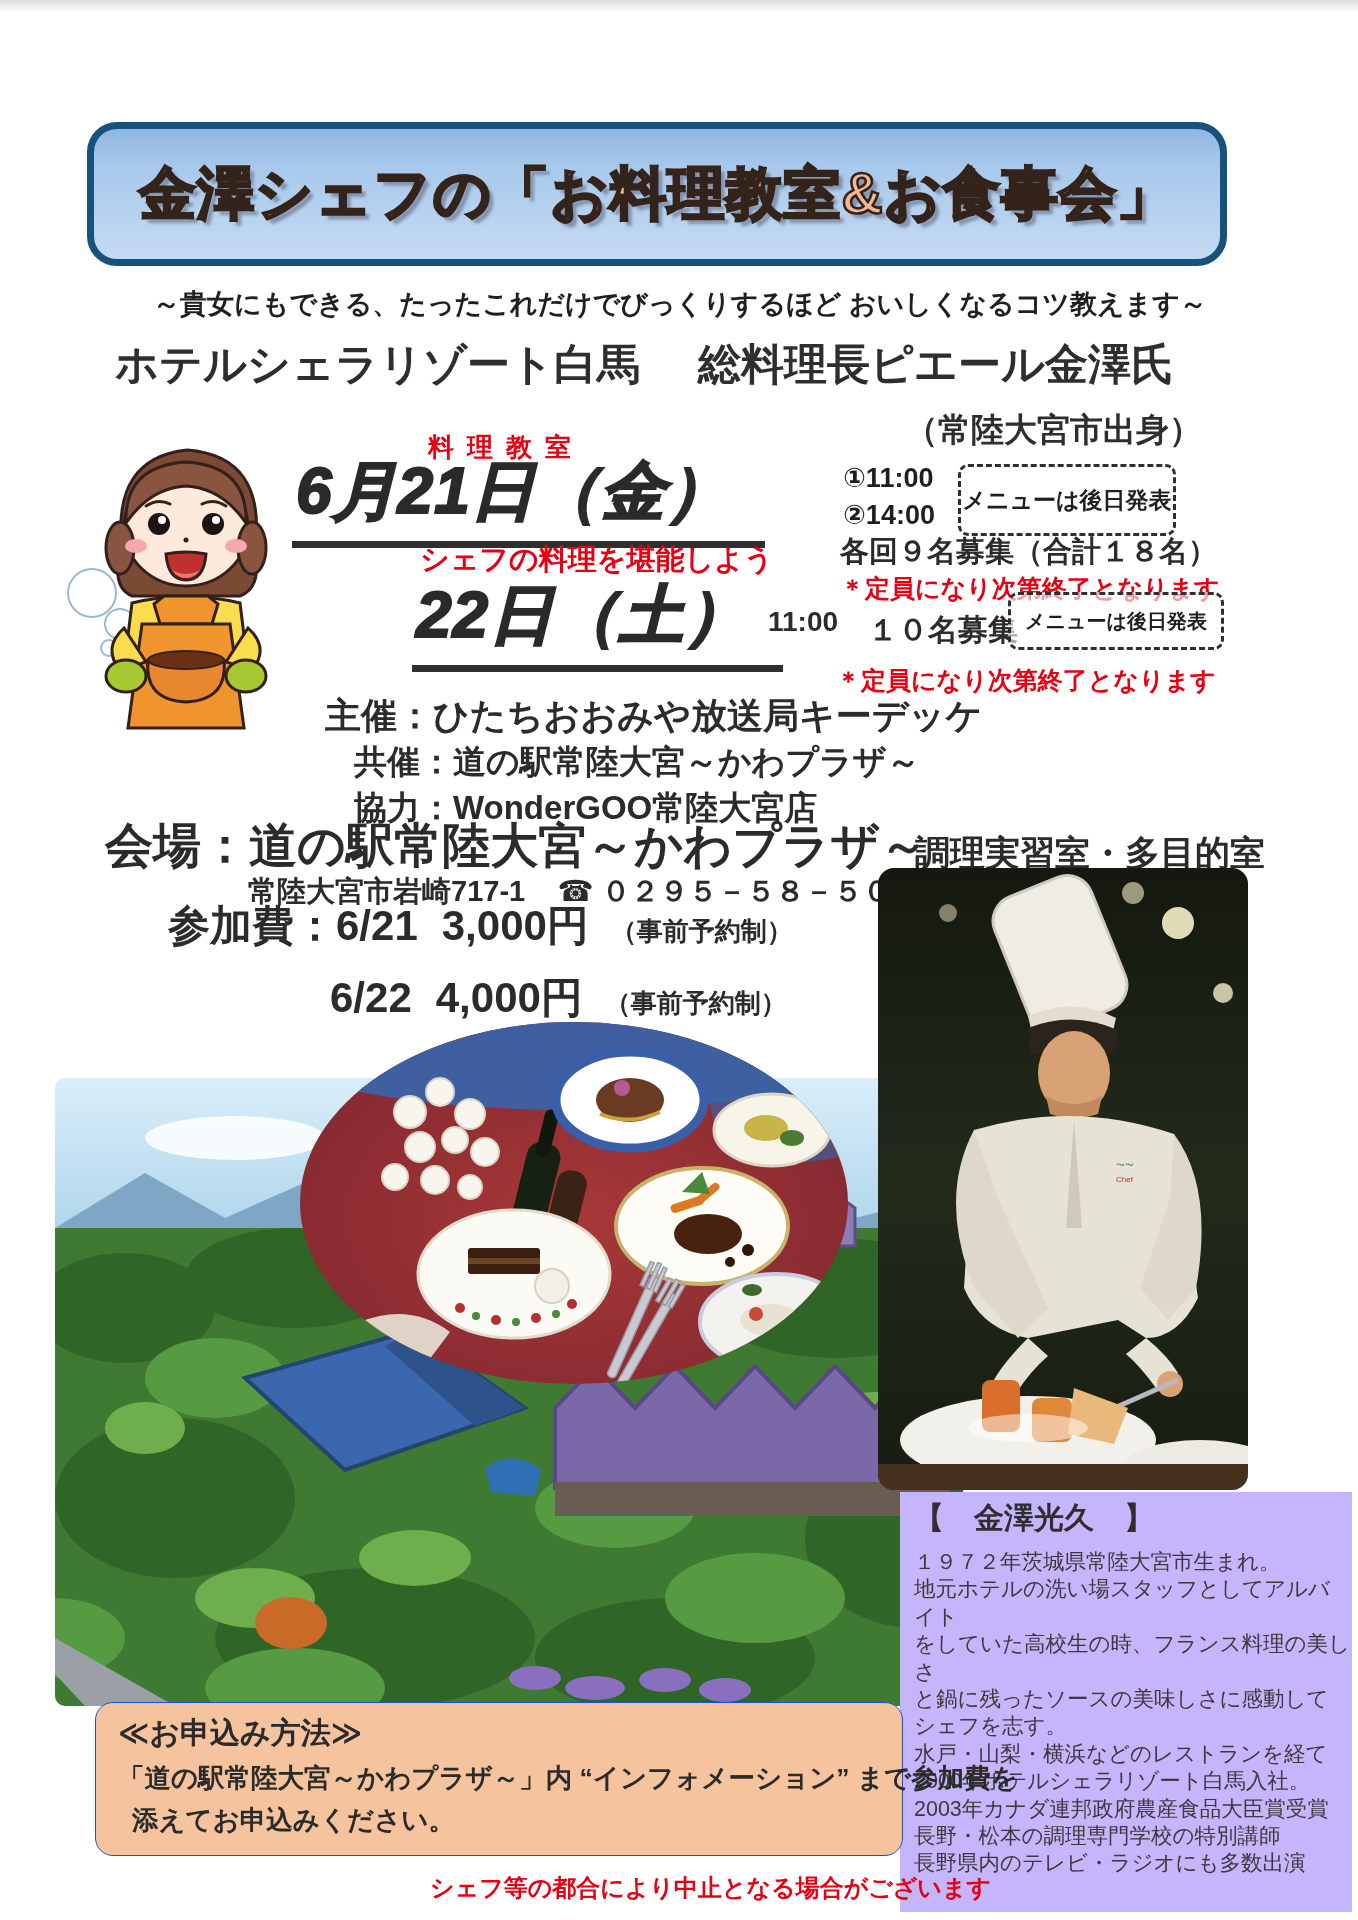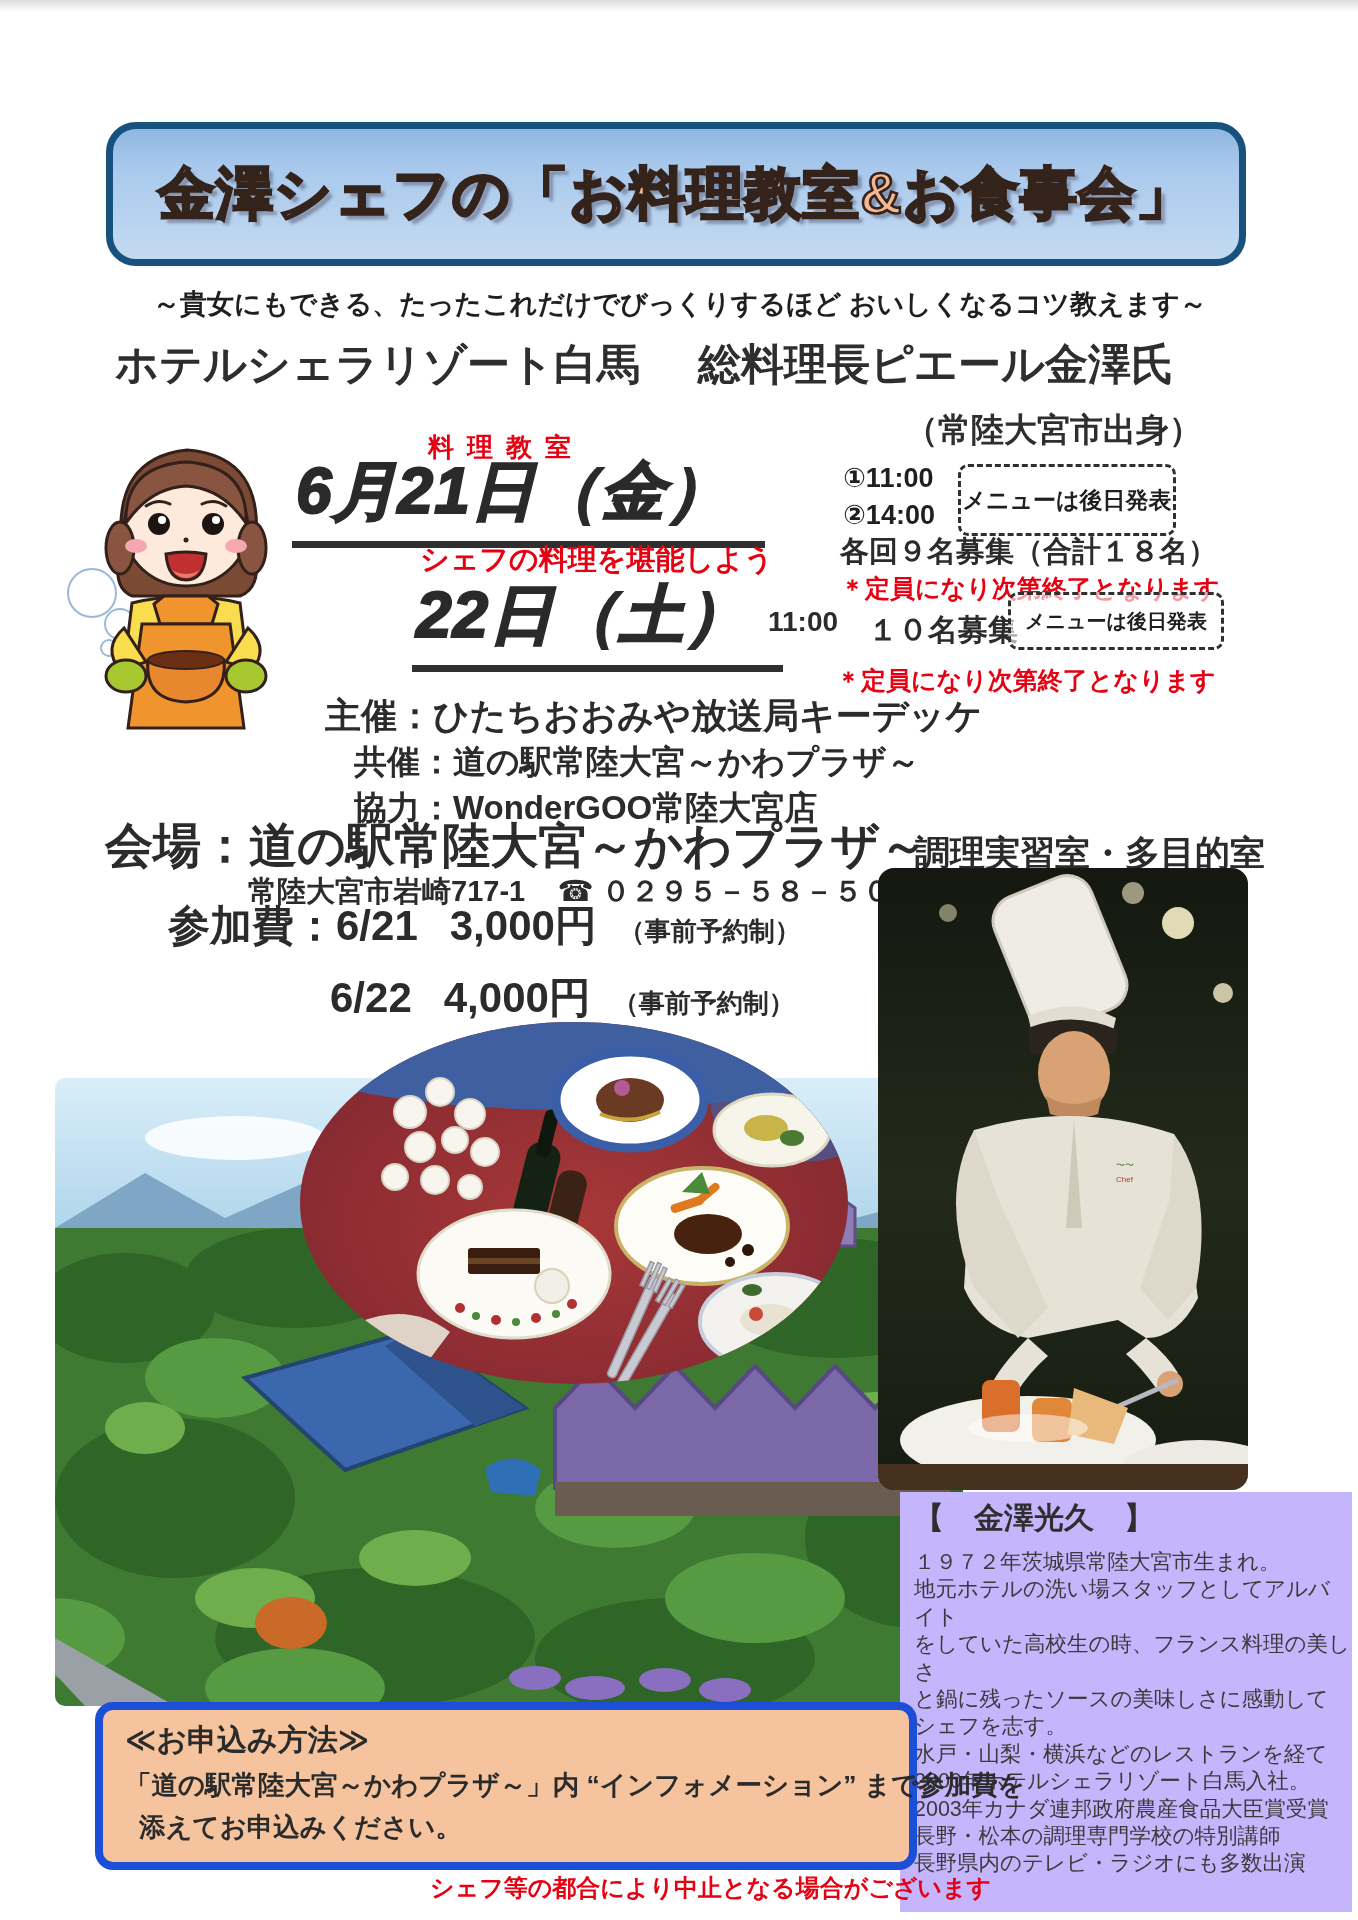--- a/index.html
+++ b/index.html
@@ -2,21 +2,21 @@
 <html><head>
 <meta charset="utf-8">
 <style>
   html,body{margin:0;padding:0;background:#e8e8e8;}
   .page{position:relative;width:1358px;height:1920px;margin:0 auto;background:#ffffff;
         font-family:"Liberation Sans","DejaVu Sans",sans-serif;color:#2b2b2b;overflow:hidden;}
   .abs{position:absolute;}
   .scan-top{top:0;left:0;width:1358px;height:12px;background:linear-gradient(#bfbfbf,#ffffff);opacity:.55;}
 
   
-  .banner{left:106px;top:122px;width:1126px;height:130px;border:7px solid #16527d;border-radius:30px;
+  .banner{left:87px;top:122px;width:1126px;height:130px;border:7px solid #16527d;border-radius:30px;
           background:linear-gradient(180deg,#8fb7e2 0%,#a9c9ec 30%,#c4daf2 100%);
           display:flex;align-items:center;justify-content:center;}
   .banner-title{font-size:57px;font-weight:900;letter-spacing:1px;color:#f4b791;
           -webkit-text-stroke:2.6px #33231a;text-shadow:5px 5px 3px rgba(90,95,120,.55);white-space:nowrap;}
 
   .subtitle{left:60px;top:286px;width:1240px;text-align:center;font-size:27px;font-weight:bold;color:#1f1f1f;}
 
   .heading{left:115px;top:336px;display:flex;gap:58px;font-size:43px;font-weight:800;color:#2e2e2e;white-space:nowrap;}
   .origin{left:905px;top:408px;font-size:33px;font-weight:600;color:#2e2e2e;}
 
@@ -45,37 +45,37 @@
   .org3{left:354px;top:786px;font-size:33px;font-weight:600;}
   .venue{left:105px;top:814px;font-size:48px;font-weight:800;white-space:nowrap;}
   .rooms{left:915px;top:830px;font-size:35px;font-weight:bold;white-space:nowrap;}
   .address{left:248px;top:872px;font-size:29px;font-weight:600;white-space:nowrap;}
 
   
   .fee-row{font-size:42px;font-weight:600;white-space:nowrap;display:flex;align-items:baseline;}
   .fee1{left:168px;top:898px;}
   .fee2{left:330px;top:970px;}
   .fee-label{font-weight:800;font-family:Liberation Mono, monospace;}
-  .fee-date{margin-right:32px;}
+  .fee-date{margin-right:24px;}
   .fee-note{font-size:26px;font-weight:bold;margin-left:22px;}
 
   
   .photo{border-radius:10px;overflow:hidden;}
   .resort{left:55px;top:1078px;width:908px;height:628px;}
   .chef{left:878px;top:868px;width:370px;height:622px;border-radius:16px;}
   .oval{left:300px;top:1022px;width:548px;height:362px;}
   .mascot{left:62px;top:428px;width:245px;height:320px;}
 
   
   .bio{left:900px;top:1492px;width:452px;height:420px;background:#c4b5fd;}
   .bio-title{margin:6px 0 10px 14px;font-size:30px;font-weight:bold;color:#2e2e2e;}
   .bio-lines{margin-left:14px;font-size:21.5px;line-height:27.4px;color:#3a3a3a;font-weight:500;}
 
   
-  .apply{left:95px;top:1702px;width:806px;height:152px;background:#f5c49e;border:8px solid #1d4ed8;border-radius:18px;}
+  .apply{left:95px;top:1702px;width:806px;height:152px;background:#f5c49e;border:1px solid #1d4ed8;border-radius:18px;}
   .apply-title{margin:10px 0 6px 22px;font-size:30px;font-weight:bold;color:#2b2b2b;}
   .apply-line1{margin-left:22px;font-size:26.5px;font-weight:600;color:#2b2b2b;white-space:nowrap;}
   .apply-line2{margin-left:36px;margin-top:6px;font-size:26.5px;font-weight:600;color:#2b2b2b;}
   .cancel{left:430px;top:1872px;font-size:24px;font-weight:bold;color:#e60012;white-space:nowrap;}
 </style>
 </head>
 <body>
 
 <div class="page">
   <div class="abs scan-top"></div>

